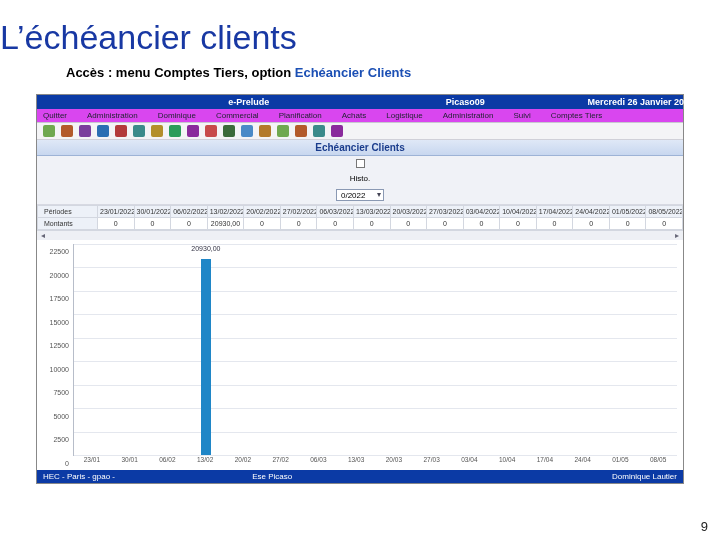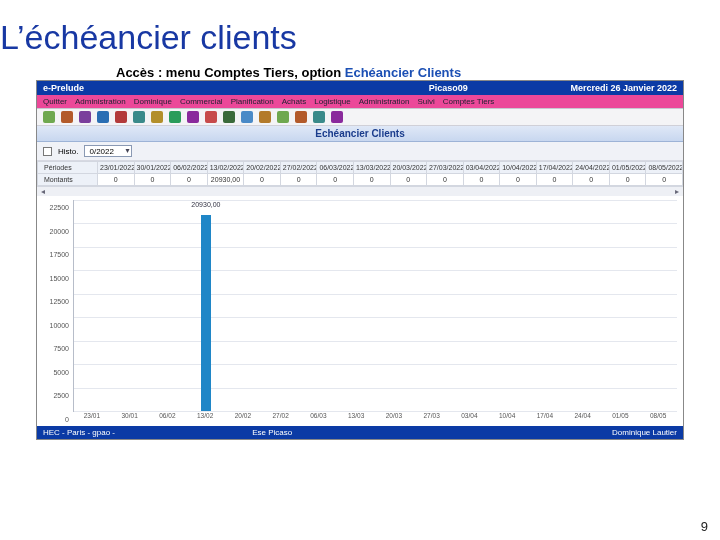--- a/index.html
+++ b/index.html
@@ -16,45 +16,46 @@
     font-size: 34px;
     font-weight: normal;
     text-align: left;
     padding: 18px 0 8px 0;
     font-family: "Segoe UI", Arial, sans-serif;
   }
   .access-line {
     font-size: 13px;
     font-weight: bold;
     color: #000;
-    padding-left: 116px;
+    padding-left: 66px;
+    margin-bottom: 14px;
   }
   .access-line .blue { color: #1b4fb4; }
   .screenshot-wrap {
     margin: 0 36px;
     border: 1px solid #888;
   }
   .app-titlebar {
     background: #0b3aa5;
     color: #fff;
     font-size: 9px;
     font-weight: bold;
     display: flex;
     padding: 2px 6px;
   }
-  .app-titlebar .left   { flex: 0 0 33%; text-align: left; }
+  .app-titlebar .left   { flex: 0 0 33%; text-align: right; margin-left: 17px; }
   .app-titlebar .center { flex: 0 0 34%; text-align: right; }
   .app-titlebar .right  { flex: 0 0 33%; text-align: right; }
   .app-menu {
-    background: #ec4899;
+    background: #d946ef;
     border-bottom: 1px solid #c8c8d0;
     font-size: 8px;
     padding: 2px 6px;
     display: flex;
-    gap: 8px;
+    gap: 20px;
     color: #223;
   }
   .app-menu span { cursor: default; }
   .app-toolbar {
     background: #f4f4f6;
     border-bottom: 1px solid #d0d0d8;
     padding: 2px 6px;
     display: flex;
     gap: 6px;
   }
@@ -73,20 +74,21 @@
     padding: 2px 0;
   }
   .panel-controls {
     background: #f0f2f7;
     border-bottom: 1px solid #d7d9e2;
     font-size: 8px;
     padding: 3px 6px;
     display: flex;
     align-items: center;
     gap: 6px;
+    flex-direction: column;
   }
   .chk { width: 9px; height: 9px; border: 1px solid #777; background:#fff; display:inline-block; }
   .combo {
     border: 1px solid #8a99b3; background:#fff; font-size:8px; padding: 0 10px 0 4px;
     position: relative; display:inline-block; min-width:48px; height:12px; line-height:12px;
   }
   .combo::after { content:"▾"; position:absolute; right:2px; top:-1px; color:#445; font-size:8px; }
   .grid-wrap { background:#fff; }
   table.data-grid {
     border-collapse: collapse;

